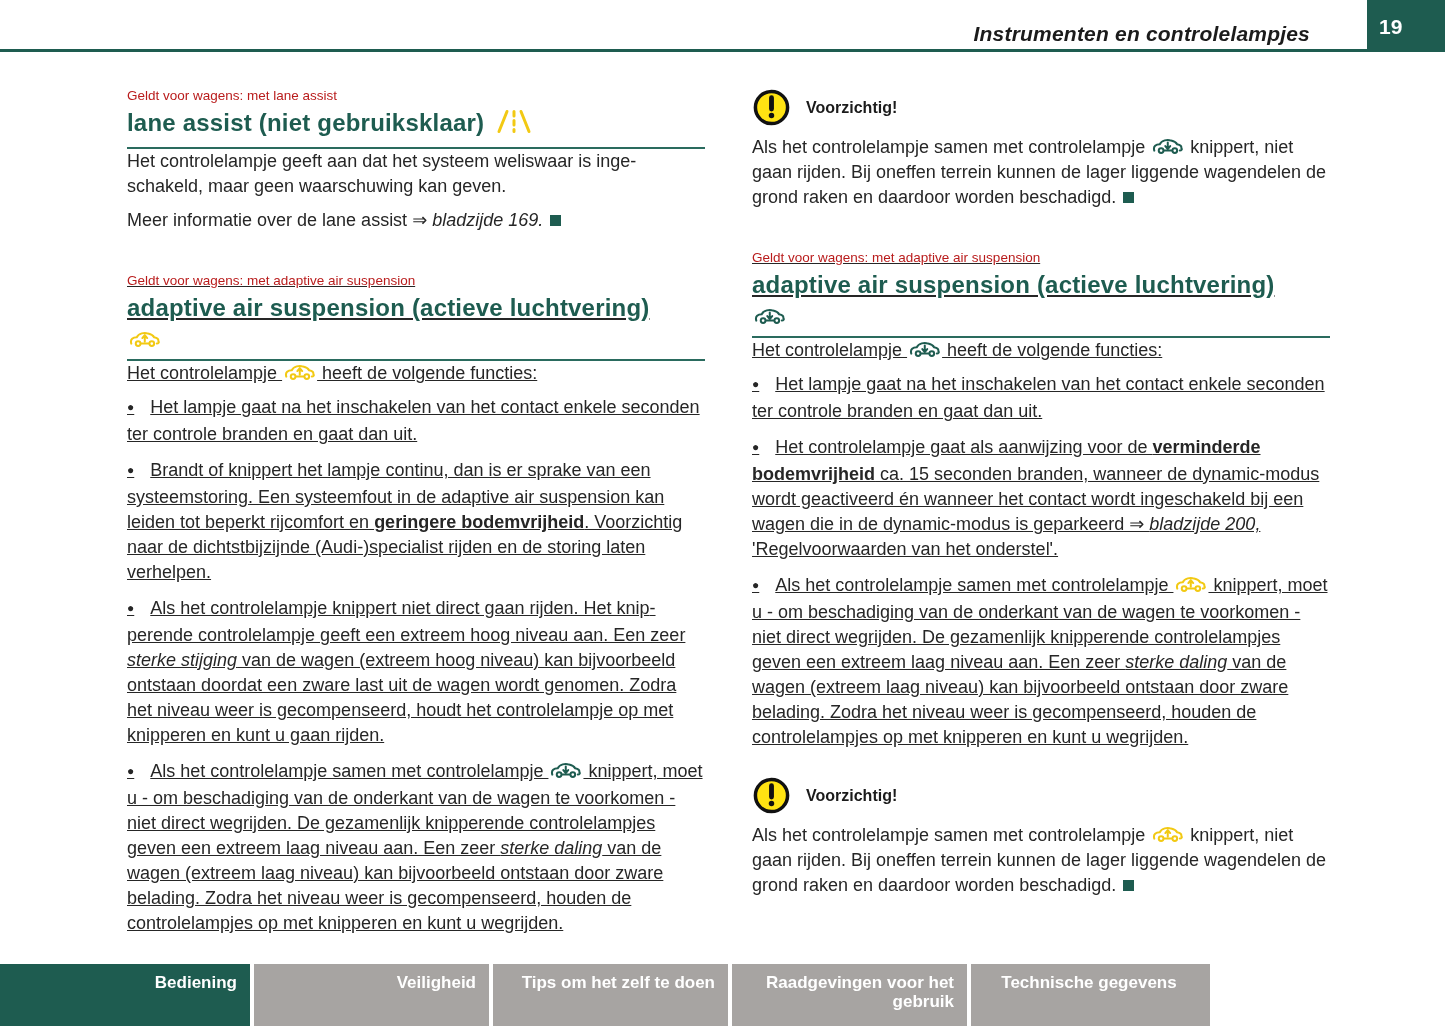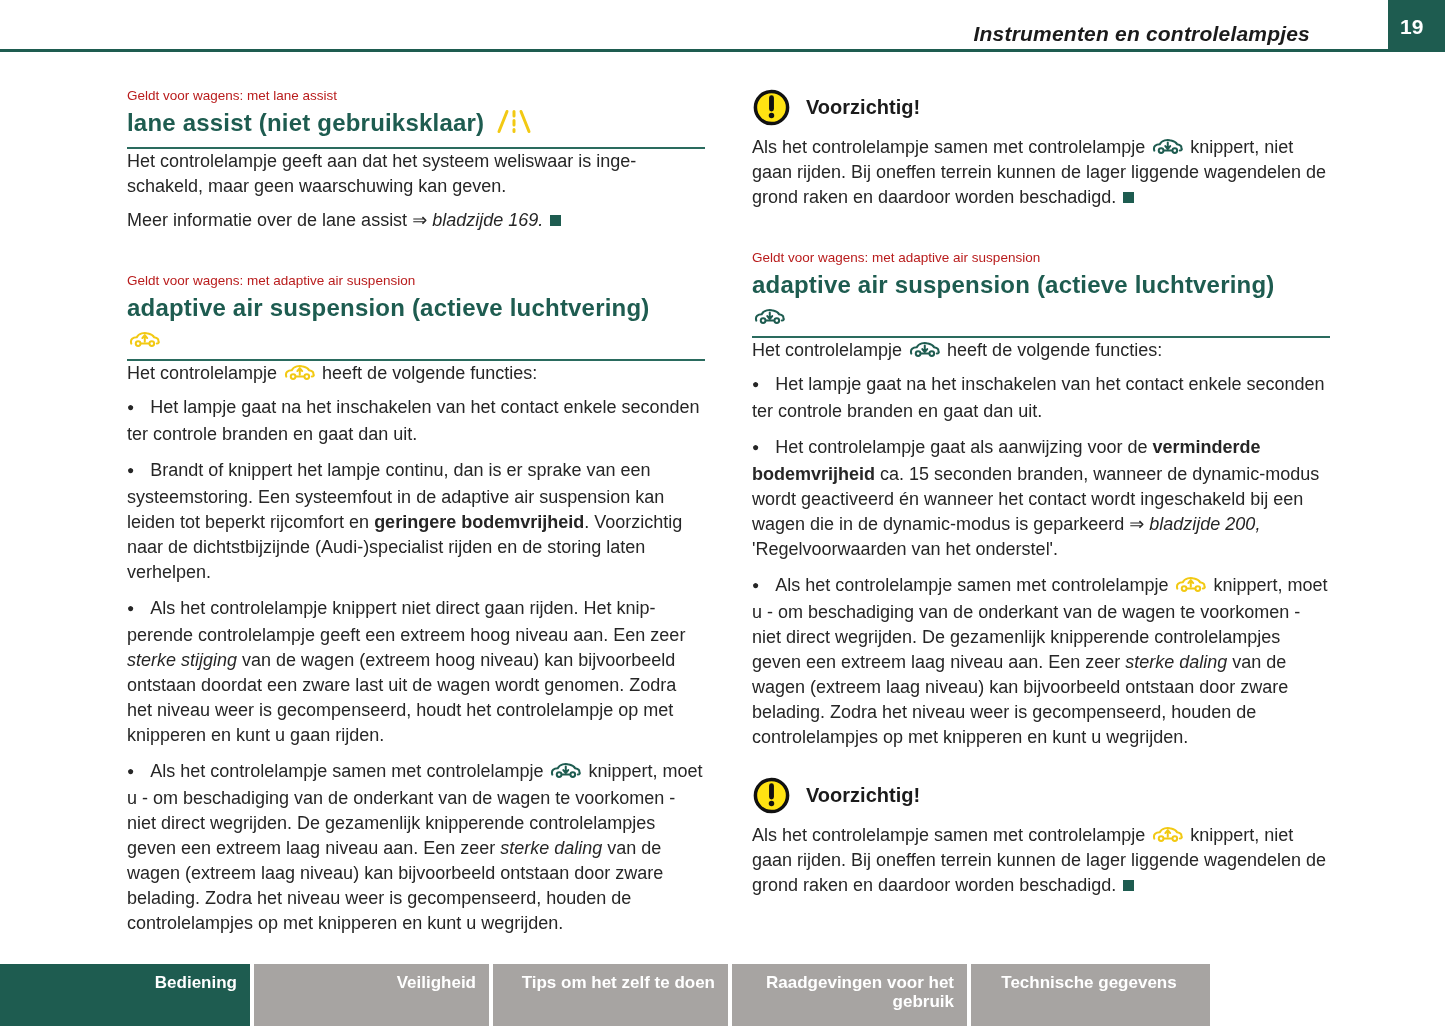--- a/index.html
+++ b/index.html
@@ -9,21 +9,21 @@
     font-family:"Liberation Sans", sans-serif; color:#262626; overflow:hidden;
   }
 
   
   .header-rule { position:absolute; left:0; top:49px; width:1445px; height:3px; background:#1E5C50; }
   .header-title {
     position:absolute; top:22px; right:135px; font-size:21px; font-weight:bold;
     color:#1b1b1b; letter-spacing:0.2px;font-style:italic;
   }
   .page-num-box {
-    position:absolute; top:0; right:0; width:57px; height:52px; background:#1E5C50;
+    position:absolute; top:0; right:0; width:78px; height:52px; background:#1E5C50;
     color:#ffffff; font-size:21px; font-weight:bold; padding:15px 0 0 12px;
   }
 
   
   .col { position:absolute; top:88px; width:578px; }
   .col-left  { left:127px; }
   .col-right { left:752px; }
 
   .caption { font-size:13.5px; color:#b91c1c; margin:0 0 5px 0; }
   .sec-heading {
@@ -43,23 +43,23 @@
 
   .sq { display:inline-block; width:11px; height:11px; background:#1E5C50; margin-left:7px; }
 
   .inline-icon { width:31px; height:21px; vertical-align:-4px; margin:0 2px; }
   .lane-icon { width:40px; height:27px; vertical-align:-4px; margin-left:10px; }
 
   
   .caution { margin:0; }
   .caution-head { display:flex; align-items:center; margin:0 0 8px 0; }
   .caution-icon-svg { width:39px; height:39px; margin-right:15px; flex:none; }
-  .caution-title { font-size:20px; font-weight:bold; color:#1b1b1b; }
-
-  .gap-before-section { margin-top:40px; }
+  .caution-title { font-size:16px; font-weight:bold; color:#1b1b1b; }
+
+  .gap-before-section { margin-top:40px;text-decoration:underline; }
   .gap-before-caution { margin-top:26px; }
 
   
   .footer { position:absolute; left:0; bottom:0; width:1445px; height:62px; display:flex;border-radius:25px; }
   .footer .tab {
     background:#A7A4A2; color:#ffffff; font-size:17px; font-weight:bold;
     line-height:19px; text-align:right; padding:9px 13px 0 10px; width:235px; margin-left:4px;
   }
   .footer .tab.first { background:#1E5C50; width:250px; margin-left:0; }
   .footer .tab.last { text-align:center; width:239px; }

